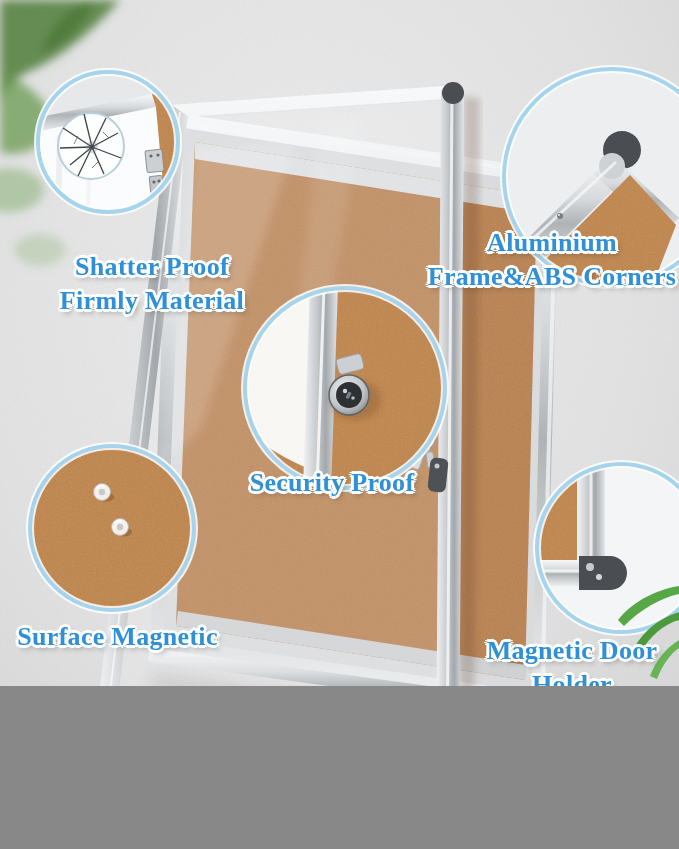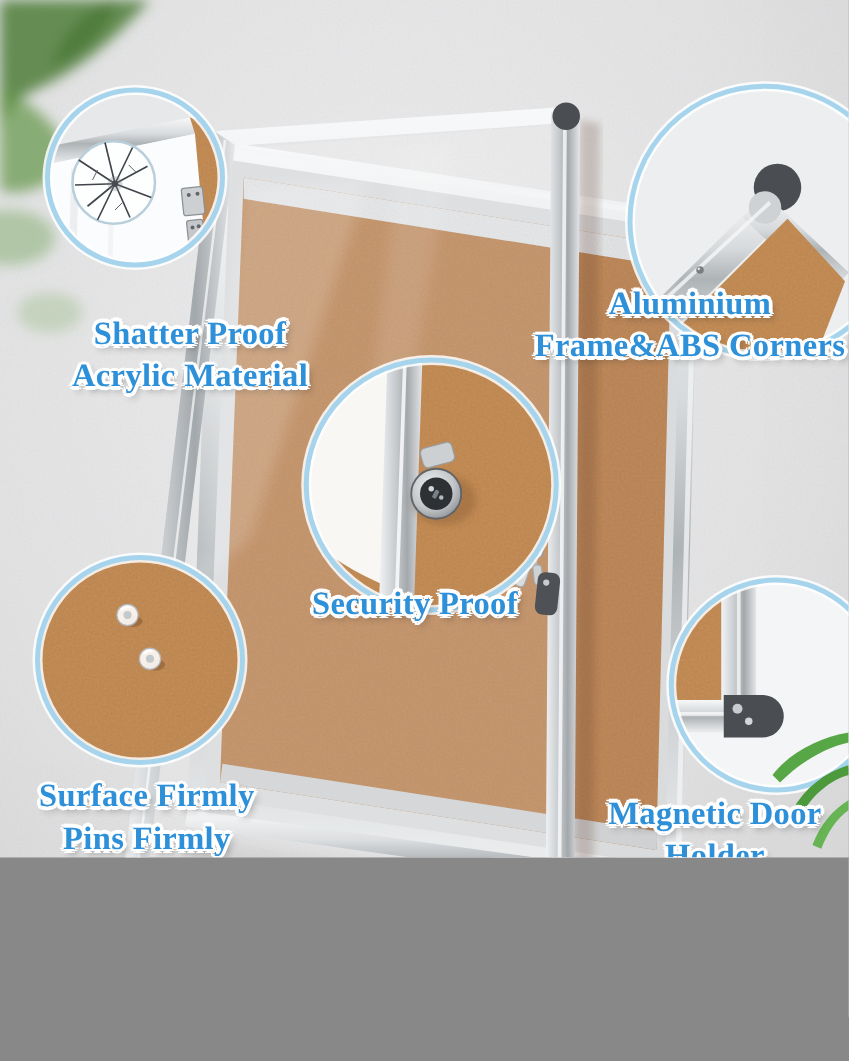--- a/index.html
+++ b/index.html
@@ -301,30 +301,29 @@
     <path d="M628,760 C610,784 604,812 610,844 L618,842 C614,814 620,788 638,766 Z" fill="#57a843"></path>
     <path d="M594,778 C580,800 576,824 582,849 L590,849 C586,826 590,804 606,784 Z" fill="#4c9a3c"></path>
     <path d="M560,796 C550,814 548,830 552,849 L559,849 C556,830 560,814 572,800 Z" fill="#3f8c33"></path>
     <path d="M679,726 C648,728 616,740 594,758 L600,764 C622,748 650,738 679,734 Z" fill="#8fd176"></path>
     <path d="M650,836 C638,840 628,844 620,849 L648,849 C652,844 654,840 658,838 Z" fill="#79c261"></path>
   </g>
 </svg>
 
   <div class="callout-label lbl-shatter">
     <span class="ln">Shatter Proof</span>
-    <span class="ln">Acrylic Material</span>
+    <span class="ln">Firmly Material</span>
   </div>
   <div class="callout-label lbl-frame">
     <span class="ln">Aluminium</span>
     <span class="ln">Frame&amp;ABS Corners</span>
   </div>
   <div class="callout-label lbl-lock">
     <span class="ln">Security Proof</span>
   </div>
   <div class="callout-label lbl-pins">
-    <span class="ln">Surface Firmly</span>
-    <span class="ln">Pins Firmly</span>
+    <span class="ln">Surface Magnetic</span>
   </div>
   <div class="callout-label lbl-magnet">
     <span class="ln">Magnetic Door</span>
     <span class="ln">Holder</span>
   </div>
 </div>
 
 </body></html>

